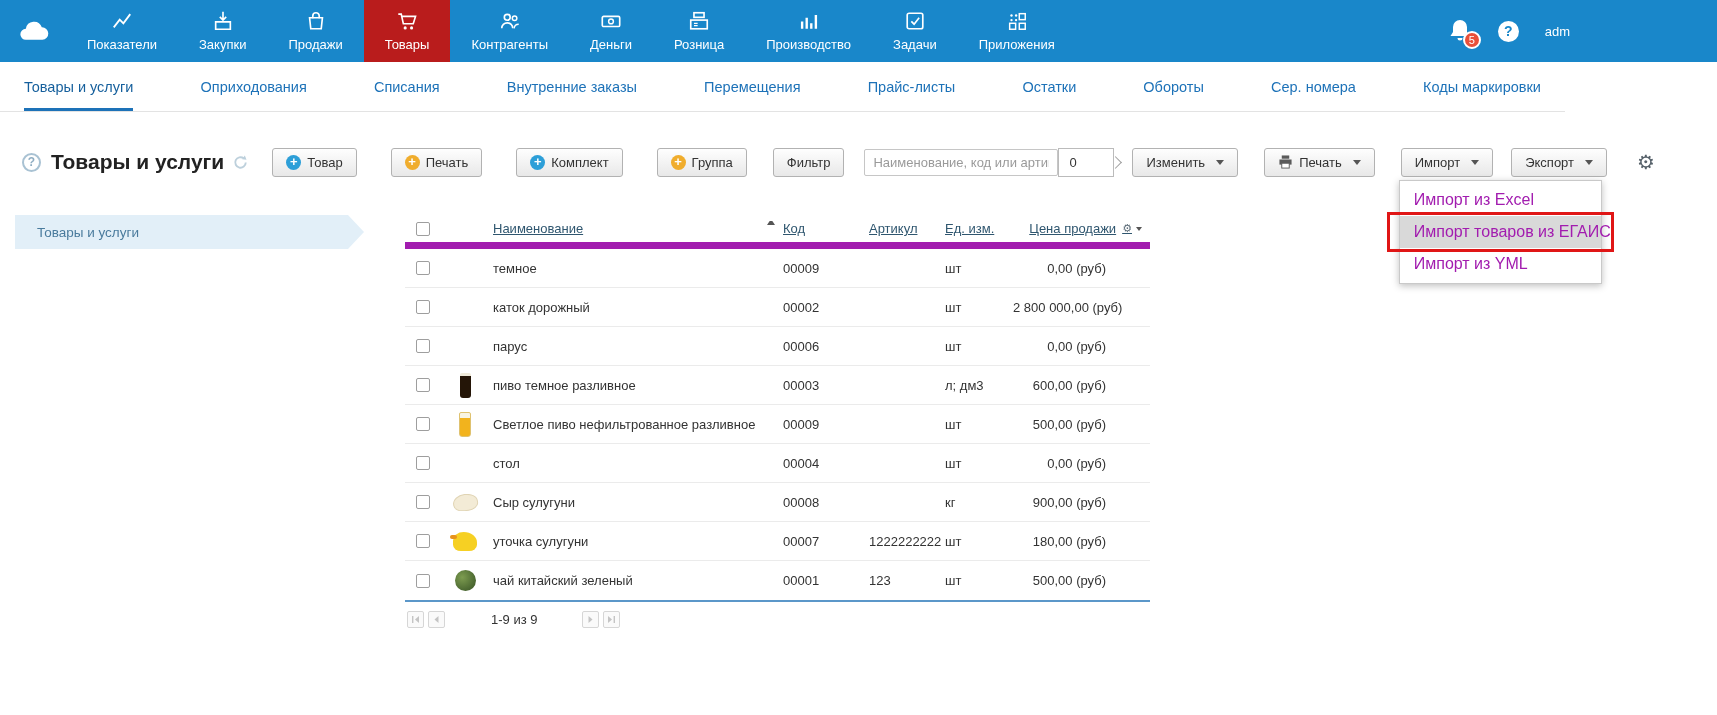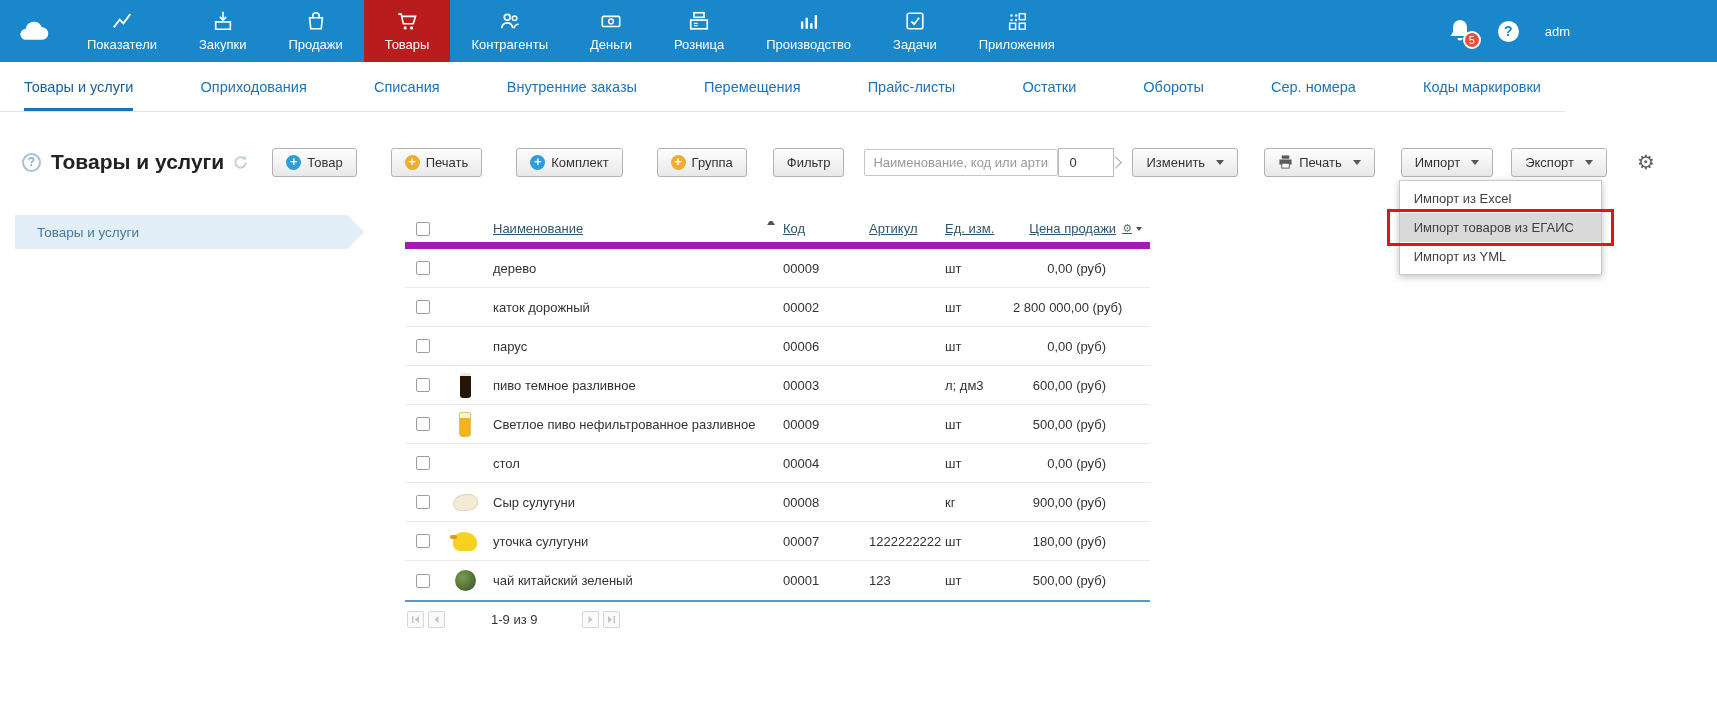--- a/index.html
+++ b/index.html
@@ -62,21 +62,21 @@
   .caret { width:0; height:0; border-left:4px solid transparent; border-right:4px solid transparent;
     border-top:5px solid #555; display:inline-block; margin-left:5px; }
   .caret.small { border-left-width:3.5px; border-right-width:3.5px; border-top-width:4px; margin-left:4px; } .gap26 { margin-left:26px; } .gap18 { margin-left:18px; }
   .gear { font-family:"DejaVu Sans", sans-serif; font-size:20px; color:#56616a; cursor:pointer;
     margin-left:30px; line-height:1; }
 
   
   .import-wrap { position:relative; margin-left:26px; }
   .import-menu { position:absolute; top:calc(100% + 3px); left:-2px; width:203px; background:#fff;
     border:1px solid #c9c9c9; box-shadow:0 2px 7px rgba(0,0,0,0.25); z-index:60; padding:3px 0; }
-  .menu-item { font-size:13px; color:#404040; padding:7px 14px; cursor:pointer; white-space:nowrap; }
+  .menu-item { font-size:16px; color:#a21caf; padding:7px 14px; cursor:pointer; white-space:nowrap; }
   .menu-item.highlighted { background:#d9d9d9; position:relative; }
   .menu-item.highlighted::after { content:""; position:absolute; top:-4px; bottom:-4px;
     left:-13px; right:-13px; border:3px solid #e01616; pointer-events:none; }
 
   
   .main { width:1580px; display:flex; margin-top:30px; }
   .sidebar { width:405px; padding-left:15px; flex:none; }
   .sidebar-item { position:relative; width:333px; height:34px; background:#e2eff8; color:#4a7b9d;
     font-size:13.5px; display:flex; align-items:center; padding-left:22px; cursor:pointer; }
   .sidebar-item::after { content:""; position:absolute; left:100%; top:0; width:0; height:0;
@@ -398,21 +398,21 @@
 
       <div class="rows">
 
           <div class="grid-row">
             <span class="cell c-check">
               <span class="checkbox"></span>
             </span>
             <span class="cell c-img">
               <span class="thumb"></span>
             </span>
-            <span class="cell c-name">дерево</span>
+            <span class="cell c-name">темное</span>
             <span class="cell c-code">00009</span>
             <span class="cell c-article"></span>
             <span class="cell c-unit">шт</span>
             <span class="cell c-price">0,00 (руб)</span>
           </div>
 
           <div class="grid-row">
             <span class="cell c-check">
               <span class="checkbox"></span>
             </span>

